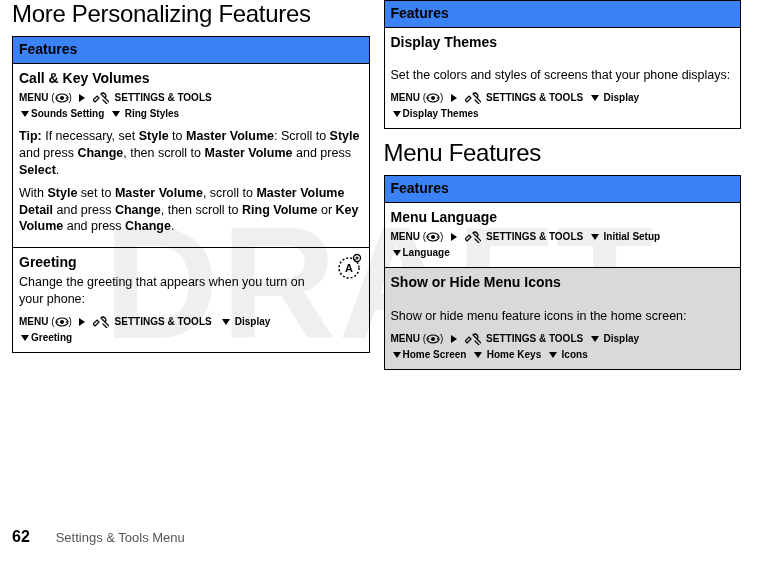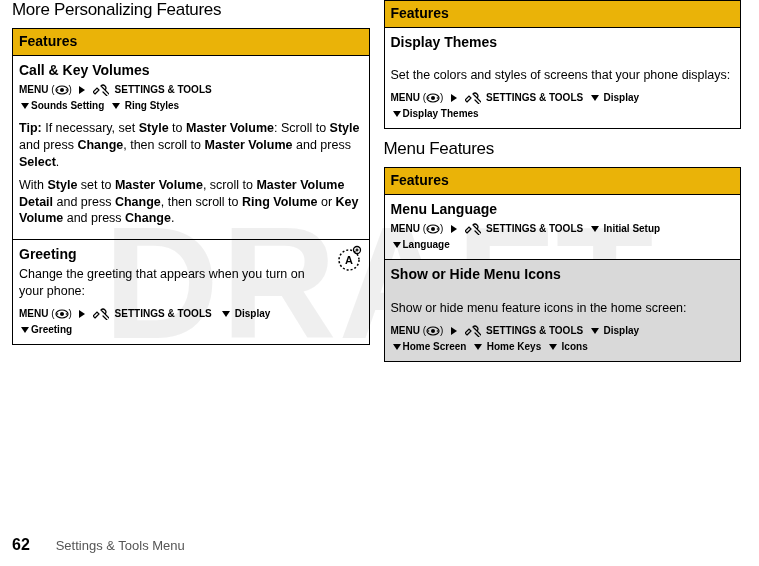--- a/index.html
+++ b/index.html
@@ -39,38 +39,38 @@
     height: 520px;
   }
   .col {
     flex: 1 1 0;
     min-width: 0;
   }
   h1.sect {
     font-family: "Arial Narrow", Arial, sans-serif;
     font-stretch: condensed;
     font-weight: 400;
-    font-size: 17px;
+    font-size: 24px;
     margin: 0 0 8px 0;
     letter-spacing: -0.3px;
   }
   table.box {
     border-collapse: collapse;
     width: 100%;
     border: 1.5px solid #000;
     margin-bottom: 10px;
   }
   table.box td, table.box th {
     border: 1.5px solid #000;
     padding: 4px 6px 6px 6px;
     text-align: left;
     vertical-align: top;
   }
   table.box th.hdr {
-    background: #eab308;
+    background: #3b82f6;
     font-weight: bold;
     font-family: "Arial Narrow", Arial, sans-serif;
     font-stretch: condensed;
     font-size: 14px;
     margin-top: 36px;
   }
   .rowtitle {
     font-family: "Arial Narrow", Arial, sans-serif;
     font-stretch: condensed;
     font-weight: bold;
@@ -119,21 +119,21 @@
     width:0;height:0;
     border-top:4px solid transparent;
     border-bottom:4px solid transparent;
     border-left:6px solid #000;
     vertical-align: middle;
     margin: 0 2px;
   }
   .footer {
     position: absolute;
     left: 12px;
-    bottom: 12px;
+    bottom: 20px;
     font-size: 14px;
     z-index:1;
   }
   .pagenum {
     font-weight: bold;
     font-size: 16px;
     margin-right: 22px;
   }
   .footertxt {
     color: #555;

